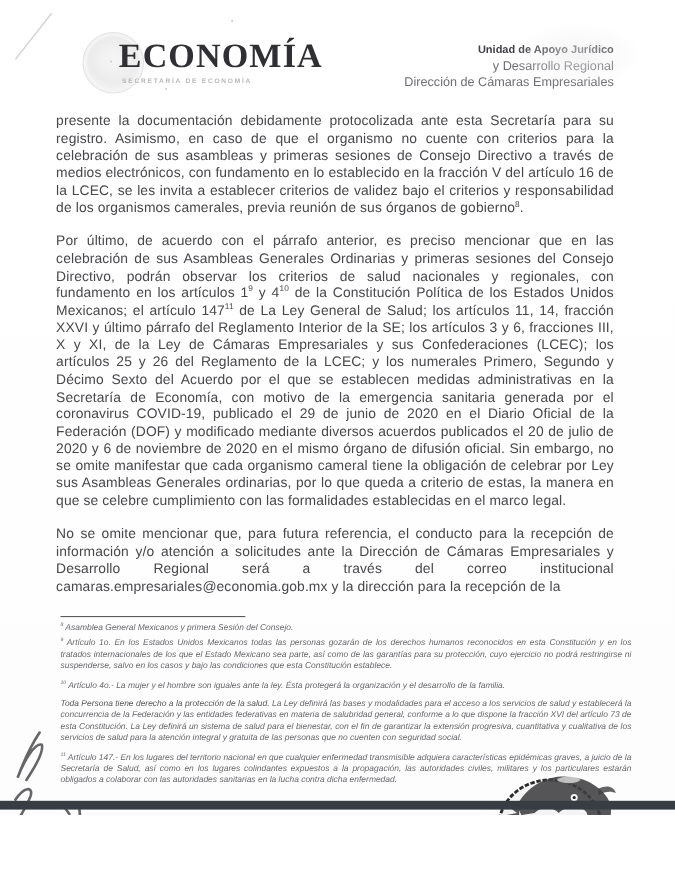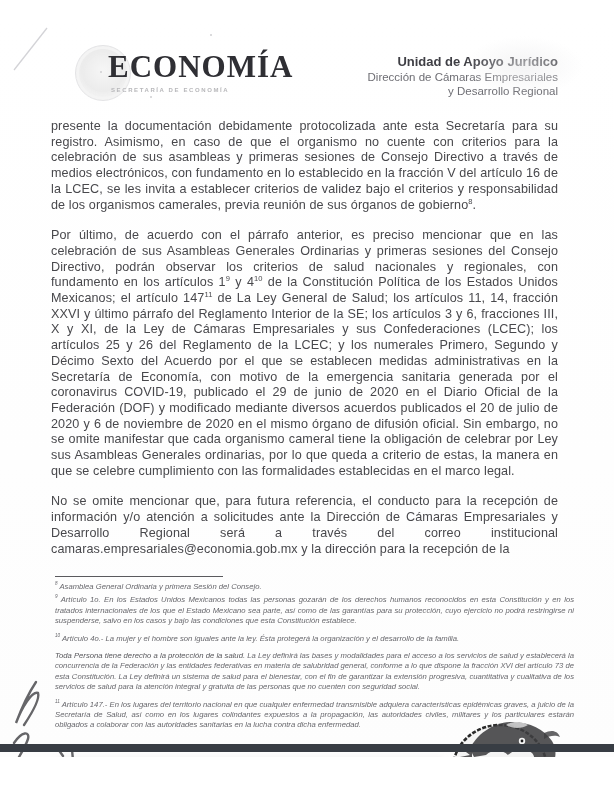--- a/index.html
+++ b/index.html
@@ -1,17 +1,17 @@
 <!DOCTYPE html>
 <html><head>
 <meta charset="utf-8">
 <style>
   html,body{margin:0;padding:0;background:#ffffff;}
   .page{
-    position:relative;width:614px;height:741px;margin:16px auto;
+    position:relative;width:614px;height:741px;margin:0 auto;
     background:linear-gradient(180deg,#ffffff 0%,#fefefe 60%,#fdfdfd 100%);
     overflow:hidden;
     font-family:"Liberation Sans",sans-serif;
     color:#47474b;
   }
   
   .seal{
     position:absolute;left:75px;top:29px;width:54px;height:54px;border-radius:50%;
     background:radial-gradient(circle at 50% 45%, #f5f5f5 0%, #ebebeb 52%, #f8f8f8 72%);
     border:1px solid #e1e1e3;
@@ -21,21 +21,21 @@
   .wordmark{
     position:absolute;left:108px;top:33px;
     font-family:"Liberation Serif",serif;font-weight:700;
     font-size:31px;letter-spacing:1px;color:#2f2f34;
   }
   .wordmark-sub{
     position:absolute;left:111px;top:71px;
     font-size:6px;letter-spacing:1.6px;color:#b7b7ba;font-weight:700;
   }
   .unit{position:absolute;right:56px;top:39px;text-align:right;line-height:14.5px;}
-  .unit .t1{font-size:13px;font-weight:700;color:#3f3f45;}
+  .unit .t1{font-size:10px;font-weight:700;color:#3f3f45;}
   .unit .t2{font-size:11.5px;color:#6e6e74;}
   
   .bodytext{position:absolute;left:51px;right:56px;top:103px;}
   .bodytext p{
     margin:0 0 15px 0;font-size:12.6px;line-height:15.7px;
     text-align:justify;letter-spacing:.1px;color:#48484c;
   }
   sup{font-size:60%;line-height:0;vertical-align:super;}
   
   .footnotes{position:absolute;left:55px;right:40px;top:560px;}
@@ -74,33 +74,33 @@
 </head>
 <body>
 
 <div class="page">
 
   <div class="seal"></div>
   <div class="wordmark">ECONOMÍA</div>
   <div class="wordmark-sub">SECRETARÍA DE ECONOMÍA</div>
   <div class="unit">
     <div class="t1">Unidad de Apoyo Jurídico</div>
+    <div class="t2">y Desarrollo Regional</div>
     <div class="t2">Dirección de Cámaras Empresariales</div>
-    <div class="t2">y Desarrollo Regional</div>
   </div>
 
   <div class="bodytext">
     <p><span>presente la documentación debidamente protocolizada ante esta Secretaría para su registro. Asimismo, en caso de que el organismo no cuente con criterios para la celebración de sus asambleas y primeras sesiones de Consejo Directivo a través de medios electrónicos, con fundamento en lo establecido en la fracción V del artículo 16 de la LCEC, se les invita a establecer criterios de validez bajo el criterios y responsabilidad de los organismos camerales, previa reunión de sus órganos de gobierno</span><sup>8</sup><span>.</span></p>
     <p><span>Por último, de acuerdo con el párrafo anterior, es preciso mencionar que en las celebración de sus Asambleas Generales Ordinarias y primeras sesiones del Consejo Directivo, podrán observar los criterios de salud nacionales y regionales, con fundamento en los artículos 1</span><sup>9</sup><span> y 4</span><sup>10</sup><span> de la Constitución Política de los Estados Unidos Mexicanos; el artículo 147</span><sup>11</sup><span> de La Ley General de Salud; los artículos 11, 14, fracción XXVI y último párrafo del Reglamento Interior de la SE; los artículos 3 y 6, fracciones III, X y XI, de la Ley de Cámaras Empresariales y sus Confederaciones (LCEC); los artículos 25 y 26 del Reglamento de la LCEC; y los numerales Primero, Segundo y Décimo Sexto del Acuerdo por el que se establecen medidas administrativas en la Secretaría de Economía, con motivo de la emergencia sanitaria generada por el coronavirus COVID-19, publicado el 29 de junio de 2020 en el Diario Oficial de la Federación (DOF) y modificado mediante diversos acuerdos publicados el 20 de julio de 2020 y 6 de noviembre de 2020 en el mismo órgano de difusión oficial. Sin embargo, no se omite manifestar que cada organismo cameral tiene la obligación de celebrar por Ley sus Asambleas Generales ordinarias, por lo que queda a criterio de estas, la manera en que se celebre cumplimiento con las formalidades establecidas en el marco legal.</span></p>
     <p><span>No se omite mencionar que, para futura referencia, el conducto para la recepción de información y/o atención a solicitudes ante la Dirección de Cámaras Empresariales y Desarrollo Regional será a través del correo institucional camaras.empresariales@economia.gob.mx y la dirección para la recepción de la</span></p>
   </div>
 
   <div class="footnotes">
     <hr class="fnsep">
-    <div class="fn"><sup>8</sup><span> Asamblea General Ordinaria y primera Sesión del Consejo.</span></div>
+    <div class="fn"><sup>8</sup><span> Asamblea General Mexicanos y primera Sesión del Consejo.</span></div>
     <div class="fn"><sup>9</sup><span> Artículo 1o. En los Estados Unidos Mexicanos todas las personas gozarán de los derechos humanos reconocidos en esta Constitución y en los tratados internacionales de los que el Estado Mexicano sea parte, así como de las garantías para su protección, cuyo ejercicio no podrá restringirse ni suspenderse, salvo en los casos y bajo las condiciones que esta Constitución establece.</span></div>
     <div class="fn gap"><sup>10</sup><span> Artículo 4o.- La mujer y el hombre son iguales ante la ley. Ésta protegerá la organización y el desarrollo de la familia.</span></div>
     <div class="fn gap"><span class="seg-b">Toda Persona tiene derecho a la protección de la salud.</span><span> La Ley definirá las bases y modalidades para el acceso a los servicios de salud y establecerá la concurrencia de la Federación y las entidades federativas en materia de salubridad general, conforme a lo que dispone la fracción XVI del artículo 73 de esta Constitución. La Ley definirá un sistema de salud para el bienestar, con el fin de garantizar la extensión progresiva, cuantitativa y cualitativa de los servicios de salud para la atención integral y gratuita de las personas que no cuenten con seguridad social.</span></div>
     <div class="fn gap"><sup>11</sup><span> Artículo 147.- En los lugares del territorio nacional en que cualquier enfermedad transmisible adquiera características epidémicas graves, a juicio de la Secretaría de Salud, así como en los lugares colindantes expuestos a la propagación, las autoridades civiles, militares y los particulares estarán obligados a colaborar con las autoridades sanitarias en la lucha contra dicha enfermedad.</span></div>
   </div>
 
   <div class="blurline"></div>
 
   <div class="address">
     <div>Calle Pachuca #189, Col. Condesa, C.P. 06140, Alcaldía Cuauhtémoc, Ciudad de México.</div>

